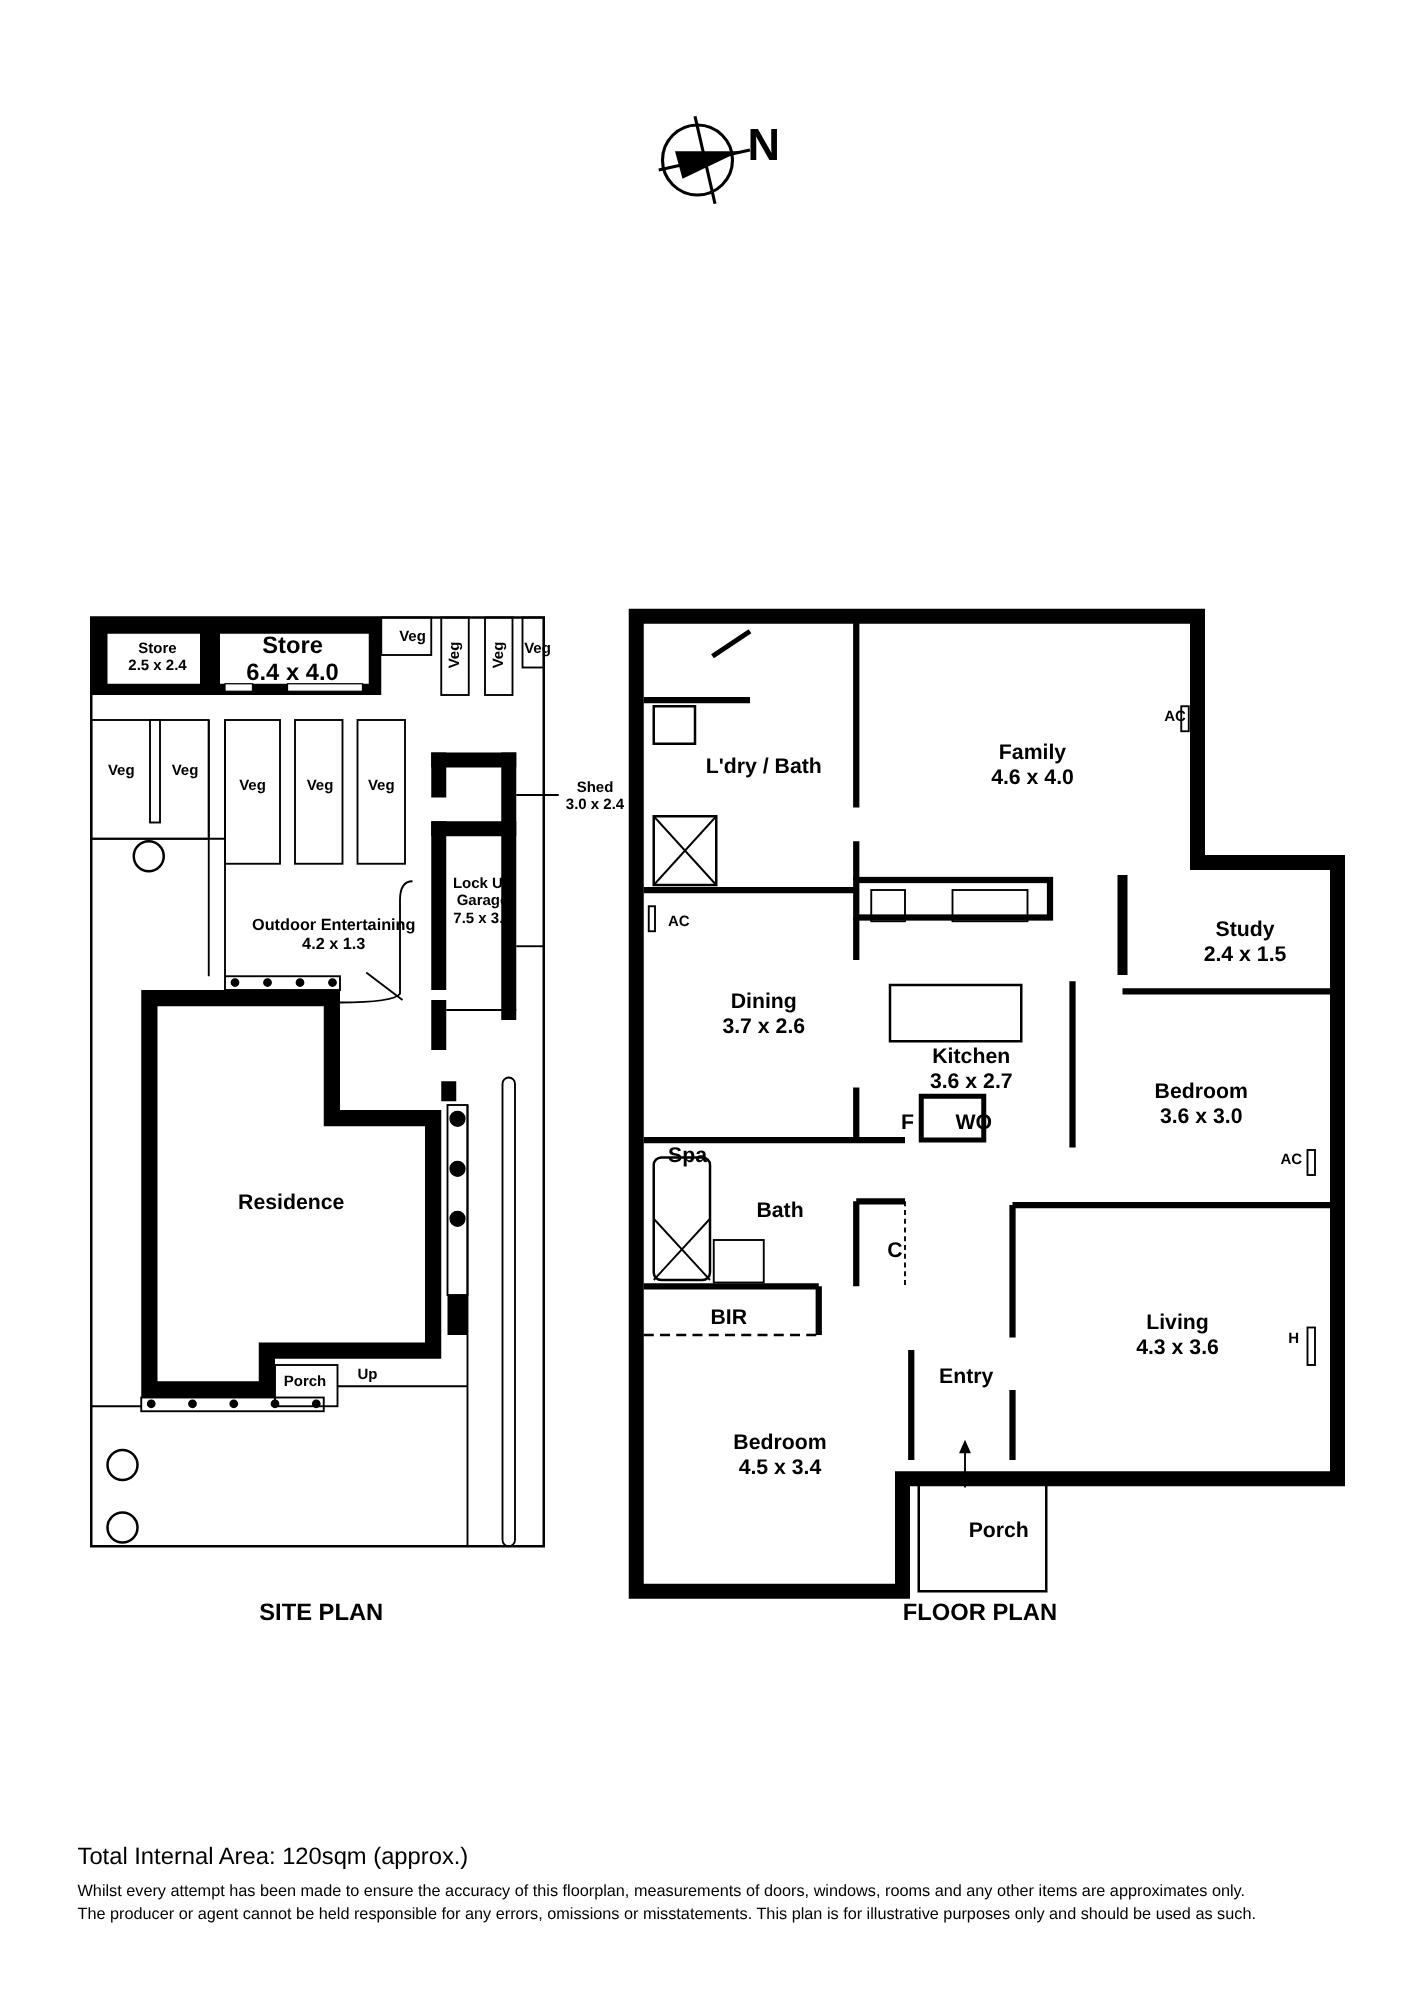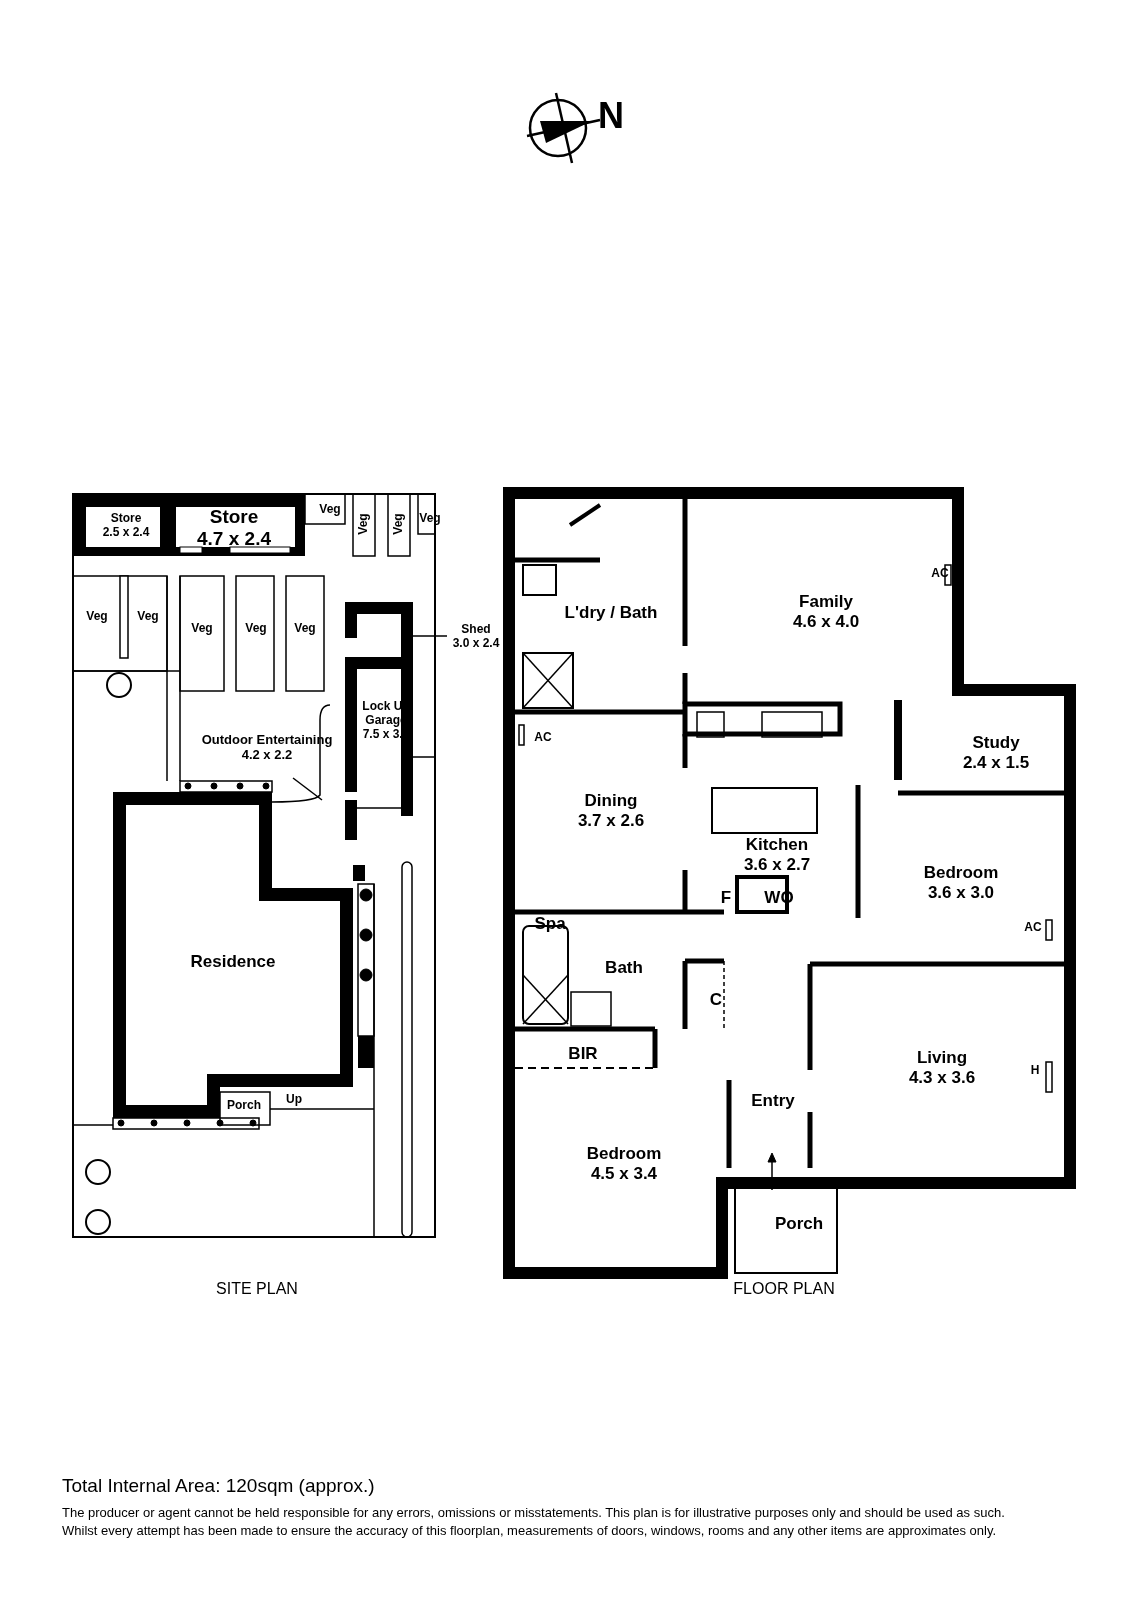--- a/index.html
+++ b/index.html
@@ -3,21 +3,21 @@
 <meta charset="utf-8">
 <style>
   html, body { margin:0; padding:0; background:#ffffff; }
   body { width:1131px; height:1600px; position:relative; overflow:hidden; font-family:"Liberation Sans", sans-serif; color:#000; }
   svg.plan { position:absolute; left:0; top:0; }
   .lbl { position:absolute; font-weight:bold; text-align:center; line-height:1.15; white-space:nowrap; transform:translate(-50%,-50%); }
   .l-lg { font-size:19px; }
   .l-md { font-size:17px; }
   .l-sm { font-size:13px;margin-top:12px; }
   .l-xs { font-size:12px; }
-  .caption { position:absolute; font-weight:normal; font-size:16px; transform:translateX(-50%); }
+  .caption { position:absolute; font-weight:bold; font-size:19px; transform:translateX(-50%); }
   .north { position:absolute; left:598px; top:95px; font-weight:bold; font-size:36px; }
   .footer-title { position:absolute; left:62px; top:1475px; font-weight:normal; font-size:19px; }
   .footer-text { position:absolute; left:62px; top:1504px; font-size:13px; line-height:1.35; width:1050px; }
 </style>
 </head>
 <body>
 
 <svg class="plan" width="1131" height="1600">
   <g>
     <circle cx="558" cy="128" r="28" fill="none" stroke="#000" stroke-width="2.5"></circle>
@@ -152,33 +152,33 @@
 </svg>
 
 <div class="north">N</div>
 
 <div class="lbl l-xs" style="left:126px;top:526px">
   <div>Store</div>
   <div>2.5 x 2.4</div>
 </div>
 <div class="lbl l-lg" style="left:234px;top:528px">
   <div>Store</div>
-  <div>4.7 x 2.4</div>
+  <div>6.4 x 4.0</div>
 </div>
 <div class="lbl l-xs" style="left:476px;top:637px">
   <div>Shed</div>
   <div>3.0 x 2.4</div>
 </div>
 <div class="lbl l-xs" style="left:386px;top:721px;white-space:normal;width:60px">
   <div>Lock Up Garage</div>
   <div>7.5 x 3.0</div>
 </div>
 <div class="lbl l-sm" style="left:267px;top:736px">
   <div>Outdoor Entertaining</div>
-  <div>4.2 x 2.2</div>
+  <div>4.2 x 1.3</div>
 </div>
 <div class="lbl l-md" style="left:233px;top:962px">Residence</div>
 <div class="lbl l-xs" style="left:244px;top:1106px">Porch</div>
 <div class="lbl l-xs" style="left:294px;top:1100px">Up</div>
 <div class="lbl l-xs" style="left:330px;top:510px">Veg</div>
 <div class="lbl l-xs" style="left:364px;top:524px;transform:translate(-50%,-50%) rotate(-90deg)">Veg</div>
 <div class="lbl l-xs" style="left:399px;top:524px;transform:translate(-50%,-50%) rotate(-90deg)">Veg</div>
 <div class="lbl l-xs" style="left:430px;top:519px">Veg</div>
 <div class="lbl l-xs" style="left:97px;top:617px">Veg</div>
 <div class="lbl l-xs" style="left:148px;top:617px">Veg</div>
@@ -226,15 +226,15 @@
 <div class="lbl l-xs" style="left:1035px;top:1071px">H</div>
 <div class="lbl l-md" style="left:726px;top:898px">F</div>
 <div class="lbl l-md" style="left:779px;top:898px">WO</div>
 <div class="lbl l-md" style="left:716px;top:1000px">C</div>
 <div class="lbl l-md" style="left:583px;top:1054px">BIR</div>
 <div class="lbl l-md" style="left:550px;top:924px">Spa</div>
 <div class="caption" style="left:784px;top:1280px">FLOOR PLAN</div>
 
 <div class="footer-title">Total Internal Area: 120sqm (approx.)</div>
 <div class="footer-text">
+  <div>Whilst every attempt has been made to ensure the accuracy of this floorplan, measurements of doors, windows, rooms and any other items are approximates only.</div>
   <div>The producer or agent cannot be held responsible for any errors, omissions or misstatements. This plan is for illustrative purposes only and should be used as such.</div>
-  <div>Whilst every attempt has been made to ensure the accuracy of this floorplan, measurements of doors, windows, rooms and any other items are approximates only.</div>
 </div>
 
 </body></html>

